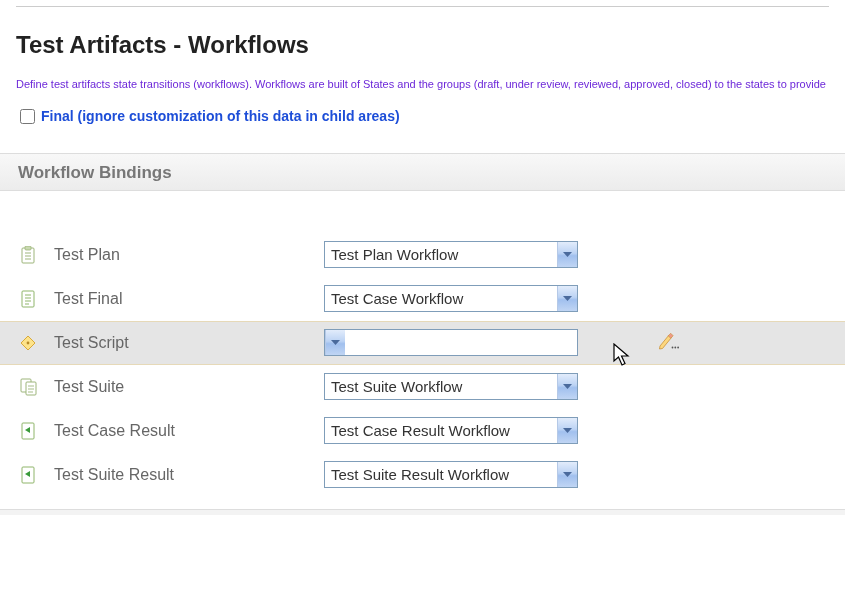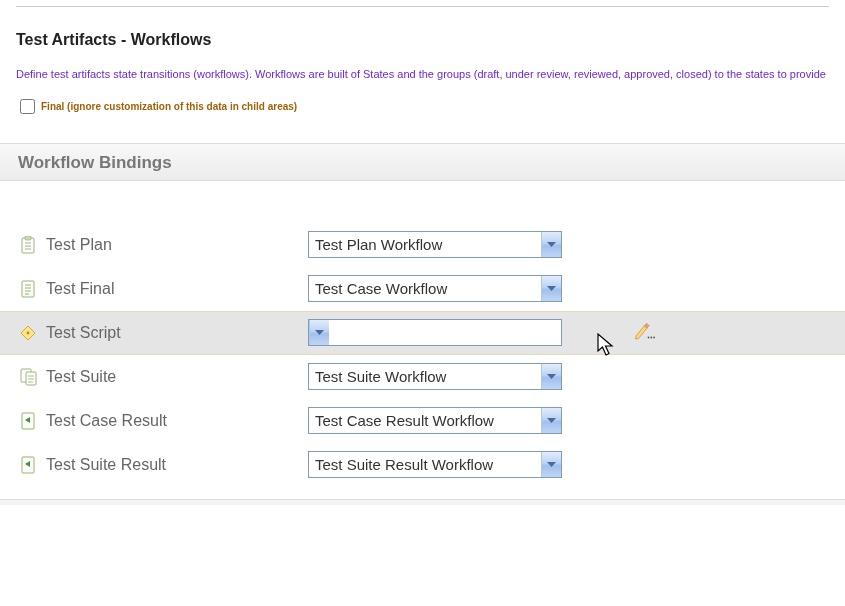--- a/index.html
+++ b/index.html
@@ -8,21 +8,21 @@
     margin: 0;
     padding: 0;
     color: #333;
     width: 845px;
   }
   .divider-top {
     border-top: 1px solid #cccccc;
     margin: 6px 16px 0 16px;
   }
   .page-title {
-    font-size: 16px;
+    font-size: 24px;
     font-weight: bold;
     margin: 24px 16px 18px 16px;
     color: #222;
   }
   .description {
     font-size: 11px;
     color: #6d28d9;
     margin: 15px 16px 14px 16px;
     line-height: 1.35;
   }
@@ -30,42 +30,43 @@
     margin: 0 16px 4px 16px;
     display: flex;
     align-items: center;
   }
   .checkbox-row input[type="checkbox"] {
     width: 15px;
     height: 15px;
     margin-right: 6px;
   }
   .checkbox-label {
-    font-size: 10px;
+    font-size: 14px;
     font-weight: bold;
-    color: #a16207;
+    color: #1d4ed8;
   }
   .section-header {
     margin-top: 26px;
     padding: 9px 12px 7px 18px;
     font-size: 17px;
     font-weight: bold;
     color: #777;
     background: linear-gradient(to bottom, #f8f8f8, #ececec);
     border-top: 1px solid #ddd;
     border-bottom: 1px solid #ddd;
   }
   .bindings-area {
     margin-top: 42px;
   }
   .binding-row {
     display: flex;
     align-items: center;
     height: 44px;
     padding-left: 20px;
+    gap: 8px;
   }
   .binding-row.selected {
     background: #e5e5e5;
     border-top: 1px solid #e6d9b8;
     border-bottom: 1px solid #e6d9b8;
   }
   .icon-cell {
     width: 26px;
     display: flex;
     align-items: center;

